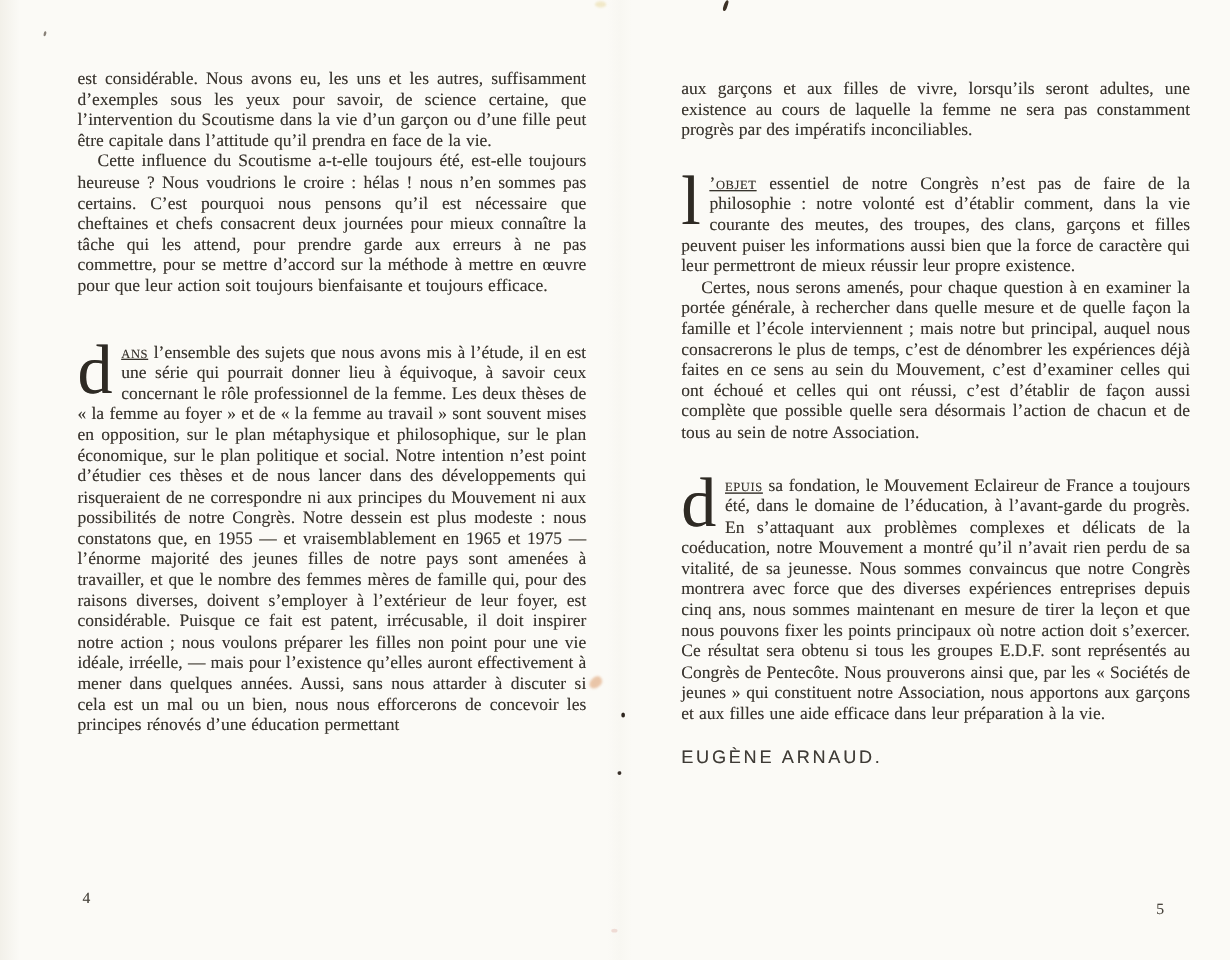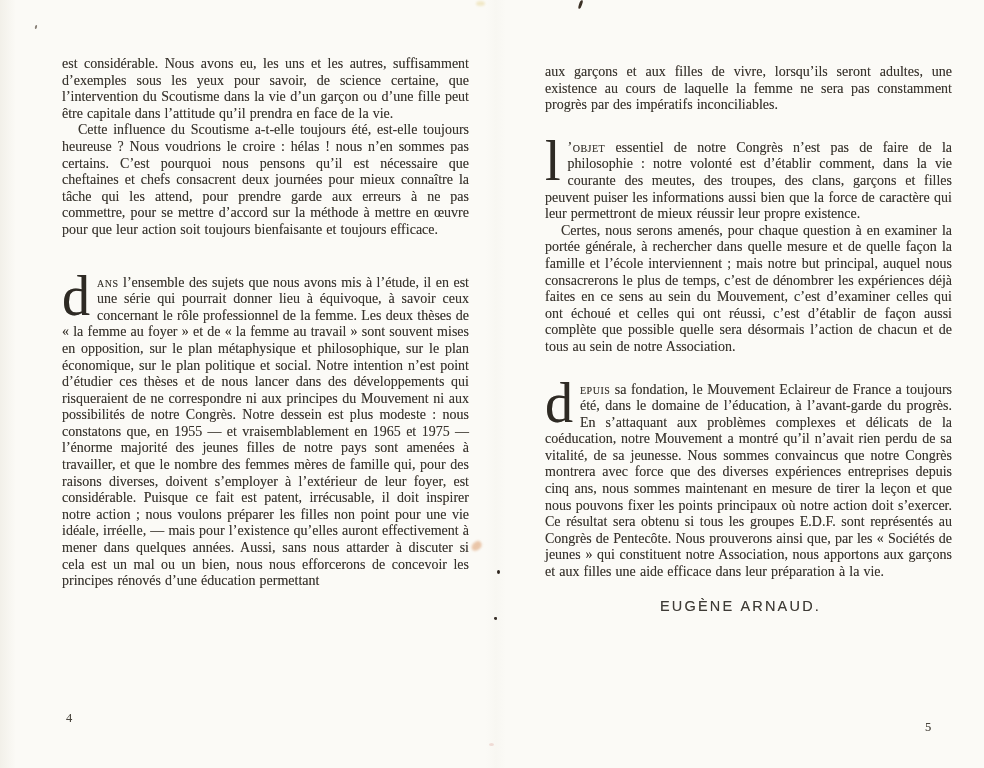--- a/index.html
+++ b/index.html
@@ -25,24 +25,24 @@
   p.flush{text-indent:0;}
   .gap-lg{margin-top:36px;}
   .gap-md{margin-top:26px;}
   .dropcap{
     float:left;
     font-size:56px;line-height:40px;height:40px;
     margin:1px 7px 0 0;
     color:#2e2a24;
     text-shadow:0 0 0.5px rgba(46,42,36,.5);
   }
-  .lead{font-variant:small-caps;letter-spacing:0.5px;}
+  .lead{font-variant:small-caps;letter-spacing:0.5px;text-decoration:underline;}
   .signature{
     margin-top:17px;padding-right:16px;
-    text-align:center;text-indent:0;
+    text-align:left;text-indent:0;
     font-family:"Liberation Sans","DejaVu Sans",sans-serif;
     font-size:14.5px;letter-spacing:2.2px;
     color:#3e3b36;
   }
   .pagenum{
     position:absolute;font-size:12.5px;color:#49453e;
     text-shadow:0 0 0.4px rgba(62,52,42,.4);
   }
   .pn-left{left:66px;top:711px;}
   .pn-right{left:925px;top:720px;}

